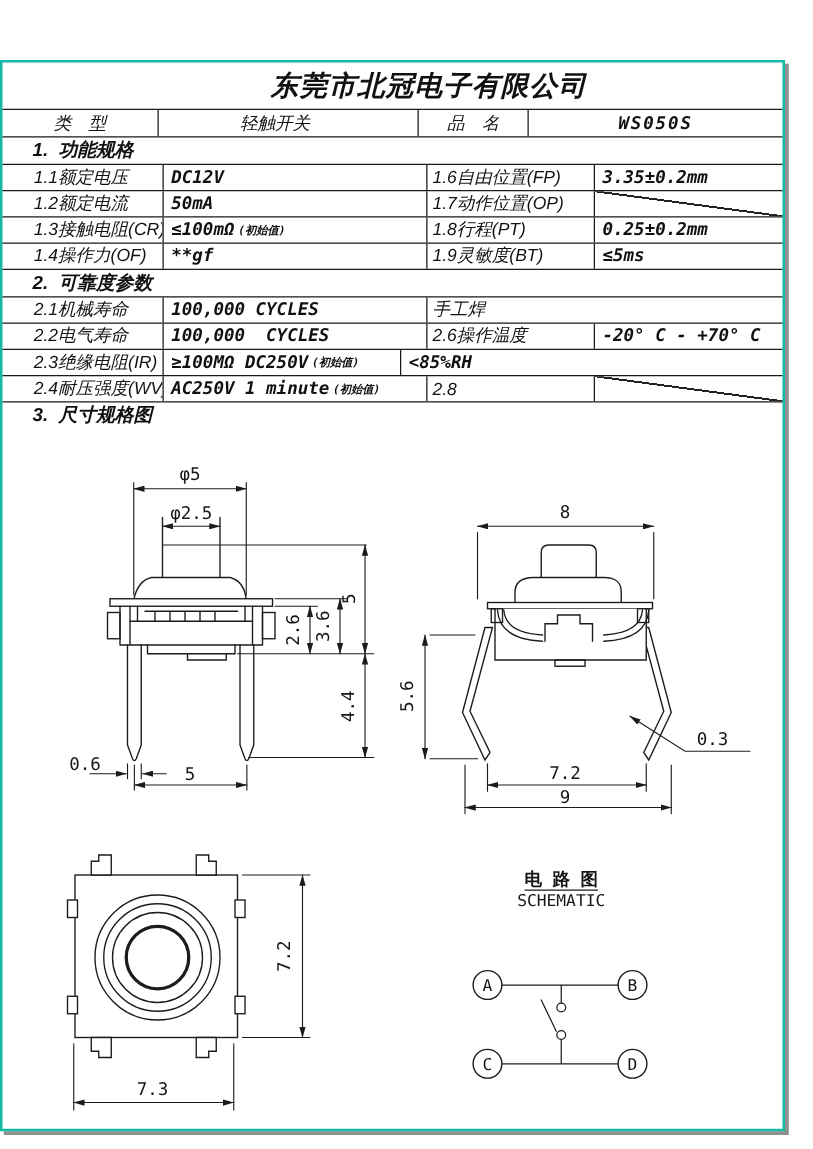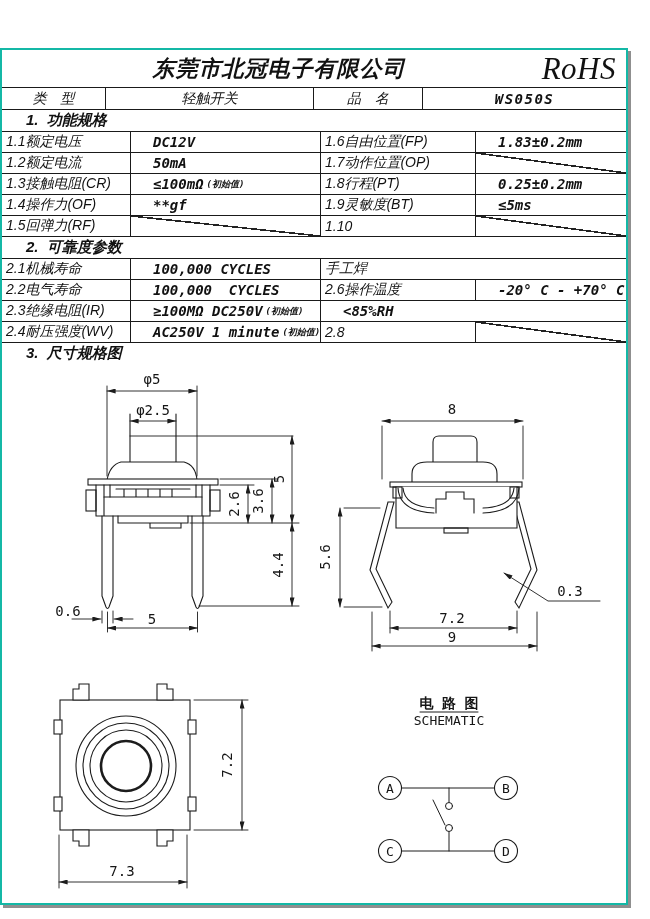--- a/index.html
+++ b/index.html
@@ -13,80 +13,73 @@
   .rohs{width:118px;text-align:right;padding-right:10px;font-family:"Liberation Serif","DejaVu Serif",serif;
         font-size:31px;font-weight:500;letter-spacing:0.5px;}
   .trow{display:grid;border-top:1.5px solid #1a1a1a;box-sizing:border-box;align-items:center;}
   .typerow{grid-template-columns:103px 208px 109px 1fr;height:22px;}
   .specrow{grid-template-columns:128px 190px 155px 1fr;height:21px;}
   .sectrow{grid-template-columns:1fr;height:22px;}
   .sectrow.last{height:21px;}
   .c{height:100%;display:flex;align-items:center;box-sizing:border-box;overflow:hidden;
      border-left:1.5px solid #1a1a1a;white-space:pre;}
   .c:first-child{border-left:none;}
-  .lab{font-size:14px;font-weight:500;padding-left:4px;}
-  .val{font-family:"DejaVu Sans Mono","Liberation Mono",monospace;font-size:14px;font-weight:700;padding-left:22px;}
+  .lab{font-size:14px;font-weight:500;padding-left:4px;margin-left:21px;}
+  .val{font-family:"DejaVu Sans Mono","Liberation Mono",monospace;font-size:14px;font-weight:700;padding-left:6px;}
   .cen{justify-content:center;padding-left:0;}
   .sect{font-size:15px;font-weight:600;padding-left:24px;}
   .small{font-size:9px;font-weight:600;margin-left:3px;}
   .prod{letter-spacing:1.5px;}
   .diag{background:linear-gradient(to top right,transparent calc(50% - 0.8px),
         #222 calc(50% - 0.8px),#222 calc(50% + 0.8px),transparent calc(50% + 0.8px));}
   svg .dimtxt{font-family:"DejaVu Sans Mono","Liberation Mono",monospace;font-size:14px;fill:#161616;}
   svg .schtxt{font-family:"DejaVu Sans Mono","Liberation Mono",monospace;font-size:13px;fill:#161616;}
 </style>
 </head>
 <body>
 
 <div class="sheet">
 
   <div class="hdr">
     <div class="company">东莞市北冠电子有限公司</div>
-    <div class="rohs">RoHS</div>
   </div>
 
   <div class="trow typerow">
     <div class="c lab cen">类　型</div>
     <div class="c lab cen">轻触开关</div>
     <div class="c lab cen">品　名</div>
     <div class="c val cen prod">WS050S</div>
   </div>
 
   <div class="trow sectrow">
     <div class="c sect">1.  功能规格</div>
   </div>
   <div class="trow specrow">
     <div class="c lab">1.1额定电压</div>
     <div class="c val">DC12V</div>
     <div class="c lab">1.6自由位置(FP)</div>
-    <div class="c val">1.83±0.2mm</div>
+    <div class="c val">3.35±0.2mm</div>
   </div>
   <div class="trow specrow">
     <div class="c lab">1.2额定电流</div>
     <div class="c val">50mA</div>
     <div class="c lab">1.7动作位置(OP)</div>
     <div class="c val diag"></div>
   </div>
   <div class="trow specrow">
     <div class="c lab">1.3接触电阻(CR)</div>
     <div class="c val"><span>≤100mΩ</span><span class="small">(初始值)</span></div>
     <div class="c lab">1.8行程(PT)</div>
     <div class="c val">0.25±0.2mm</div>
   </div>
   <div class="trow specrow">
     <div class="c lab">1.4操作力(OF)</div>
     <div class="c val">**gf</div>
     <div class="c lab">1.9灵敏度(BT)</div>
     <div class="c val">≤5ms</div>
-  </div>
-  <div class="trow specrow">
-    <div class="c lab">1.5回弹力(RF)</div>
-    <div class="c val diag"></div>
-    <div class="c lab">1.10</div>
-    <div class="c val diag"></div>
   </div>
 
   <div class="trow sectrow">
     <div class="c sect">2.  可靠度参数</div>
   </div>
   <div class="trow specrow">
     <div class="c lab">2.1机械寿命</div>
     <div class="c val">100,000 CYCLES</div>
     <div class="c lab">手工焊</div>
   </div>

